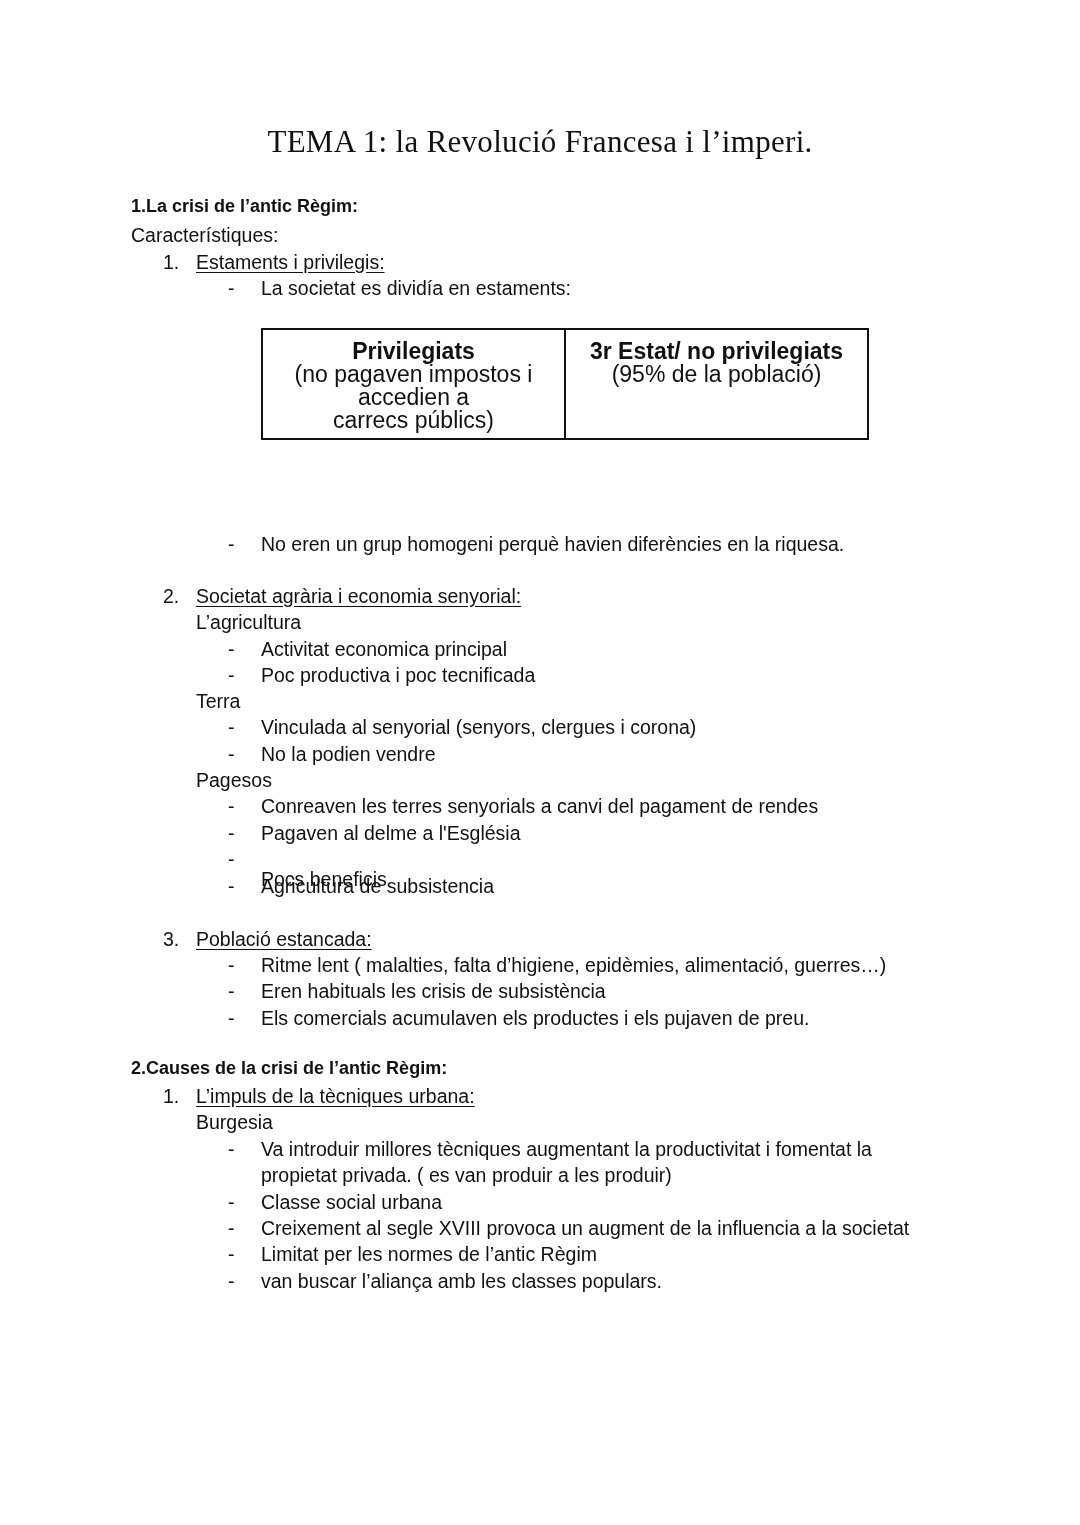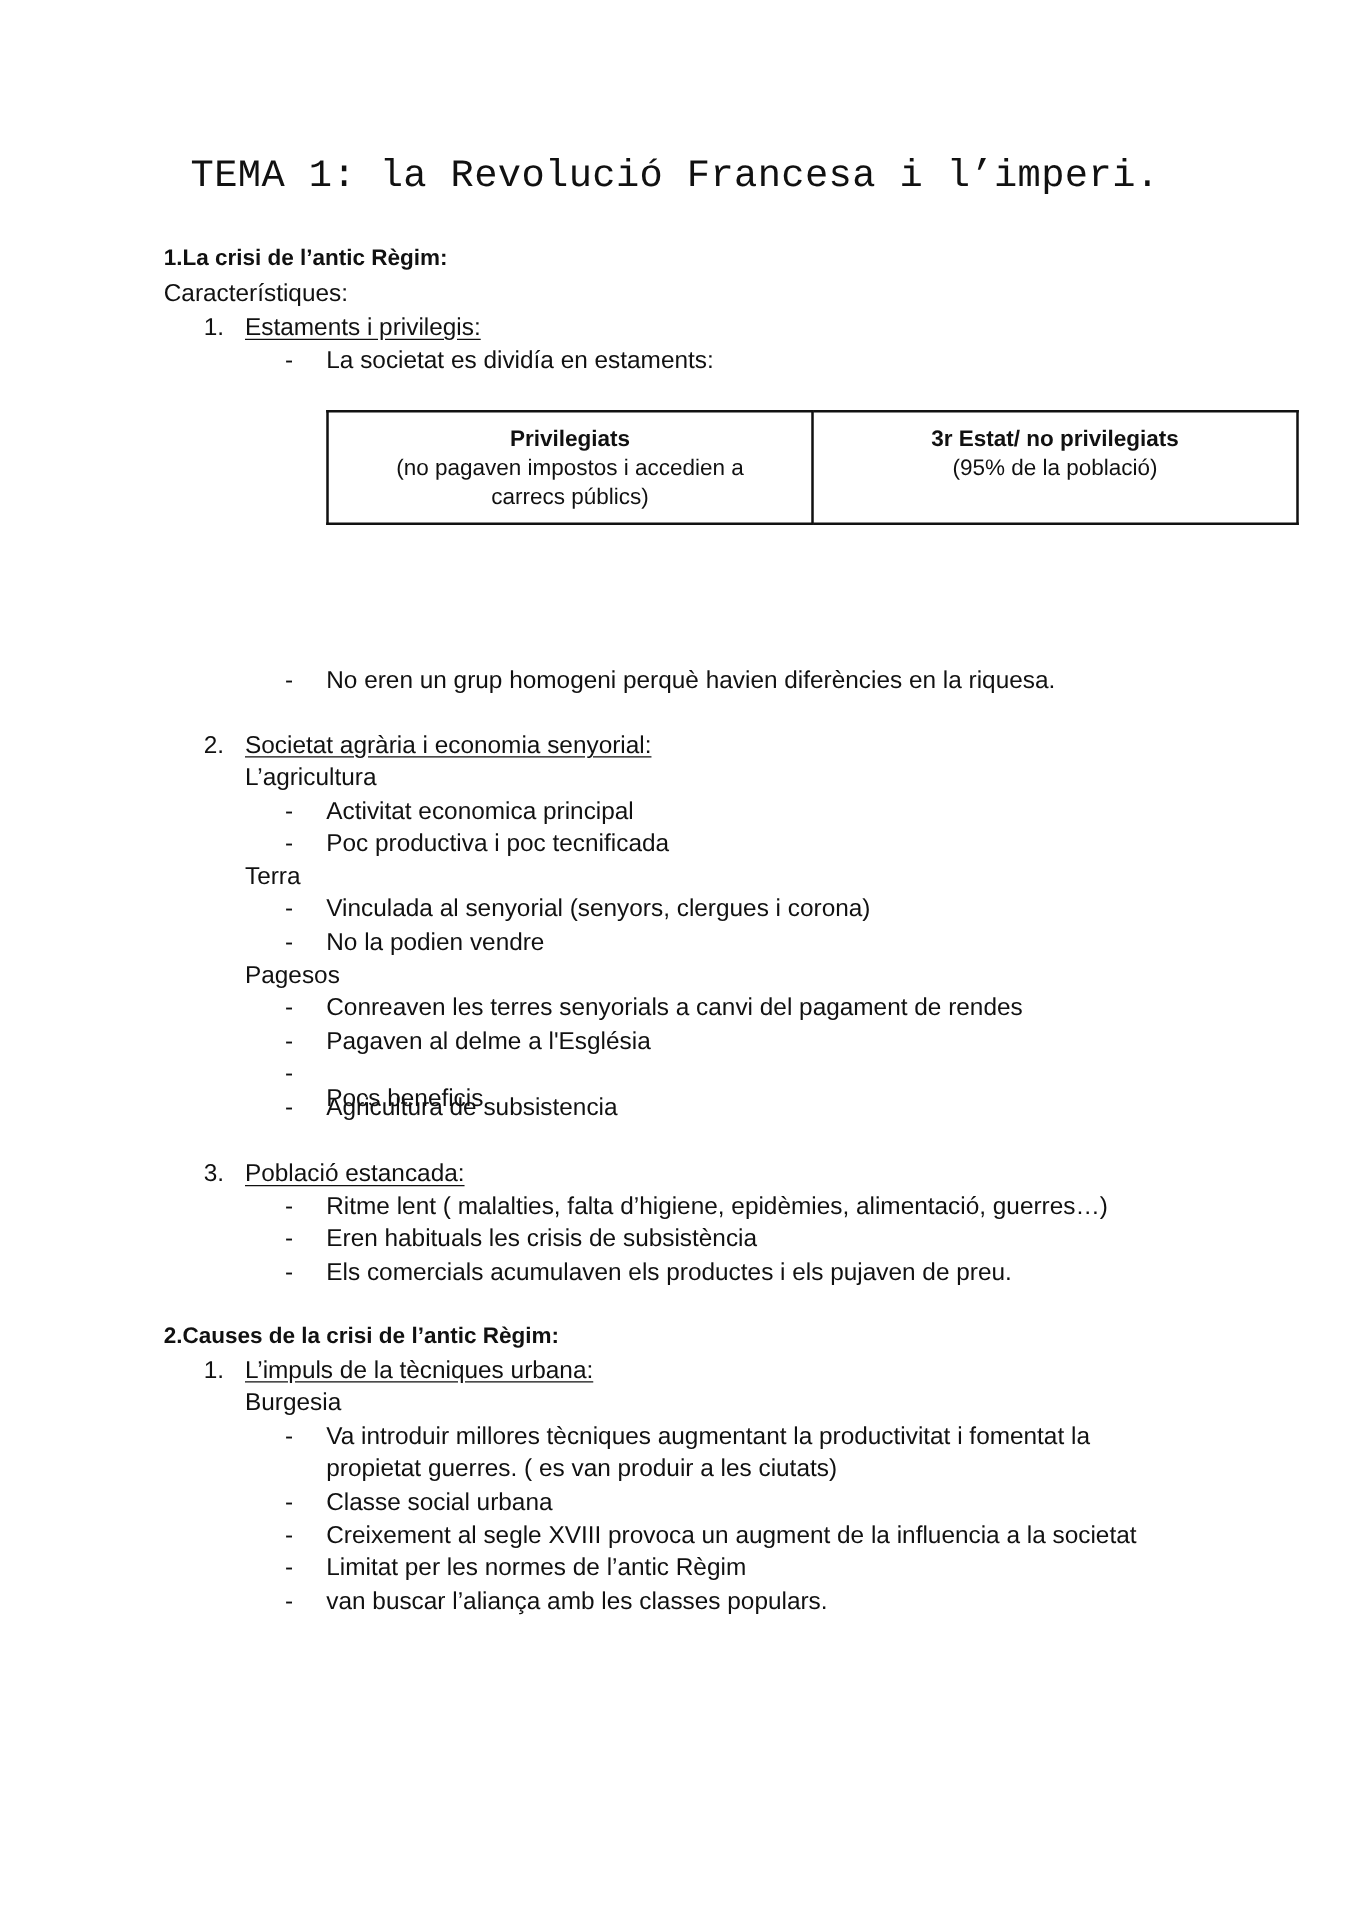--- a/index.html
+++ b/index.html
@@ -10,30 +10,30 @@
     color: #111111;
     font-family: "Liberation Sans", sans-serif;
     font-size: 19.5px;
     position: relative;
     overflow: hidden;
   }
   .abs { position: absolute; white-space: nowrap; }
   .title {
     position: absolute; top: 124px; left: 0; width: 1080px;
     text-align: center;
-    font-family: Liberation Mono, monospace;
+    font-family: Liberation Serif, serif;
     font-size: 31px; font-weight: normal; letter-spacing: 0.3px;
     color: #111;
   }
   .h1 { font-weight: bold; font-size: 18px; }
   .u { text-decoration: underline; text-underline-offset: 3px; }
   table.est {
     position: absolute; left: 261px; top: 328px;
-    width: 778px; border-collapse: collapse;
-    font-family: "Liberation Sans", sans-serif; font-size: 18px;
+    width: 608px; border-collapse: collapse;
+    font-family: "Liberation Sans", sans-serif; font-size: 23px;
   }
   table.est td {
     border: 2px solid #111; width: 50%;
     text-align: center; vertical-align: top;
     padding: 10px 8px 6px 8px; line-height: 23px;
   }
   table.est tr.head td { height: 72px; }
   table.est tr.body td { height: 92px; padding-top: 10px; }
   .bold { font-weight: bold; }
   .cell-line { display: block; }
@@ -104,21 +104,21 @@
 <div class="abs" style="left:228px; top:1007px;">-</div>
 <div class="abs" style="left:261px; top:1007px;">Els comercials acumulaven els productes i els pujaven de preu.</div>
 
 <div class="abs h1" style="left:131px; top:1058px;">2.Causes de la crisi de l’antic Règim:</div>
 <div class="abs" style="left:163px; top:1085px;">1.</div>
 <div class="abs u" style="left:196px; top:1085px;">L’impuls de la tècniques urbana:</div>
 <div class="abs" style="left:196px; top:1111px;">Burgesia</div>
 
 <div class="abs" style="left:228px; top:1138px;">-</div>
 <div class="abs" style="left:261px; top:1138px;">Va introduir millores tècniques augmentant la productivitat i fomentat la</div>
-<div class="abs" style="left:261px; top:1164px;">propietat guerres. ( es van produir a les ciutats)</div>
+<div class="abs" style="left:261px; top:1164px;">propietat privada. ( es van produir a les produir)</div>
 <div class="abs" style="left:228px; top:1191px;">-</div>
 <div class="abs" style="left:261px; top:1191px;">Classe social urbana</div>
 <div class="abs" style="left:228px; top:1217px;">-</div>
 <div class="abs" style="left:261px; top:1217px;">Creixement al segle XVIII provoca un augment de la influencia a la societat</div>
 <div class="abs" style="left:228px; top:1243px;">-</div>
 <div class="abs" style="left:261px; top:1243px;">Limitat per les normes de l’antic Règim</div>
 <div class="abs" style="left:228px; top:1270px;">-</div>
 <div class="abs" style="left:261px; top:1270px;">van buscar l’aliança amb les classes populars.</div>
 
 </body></html>

